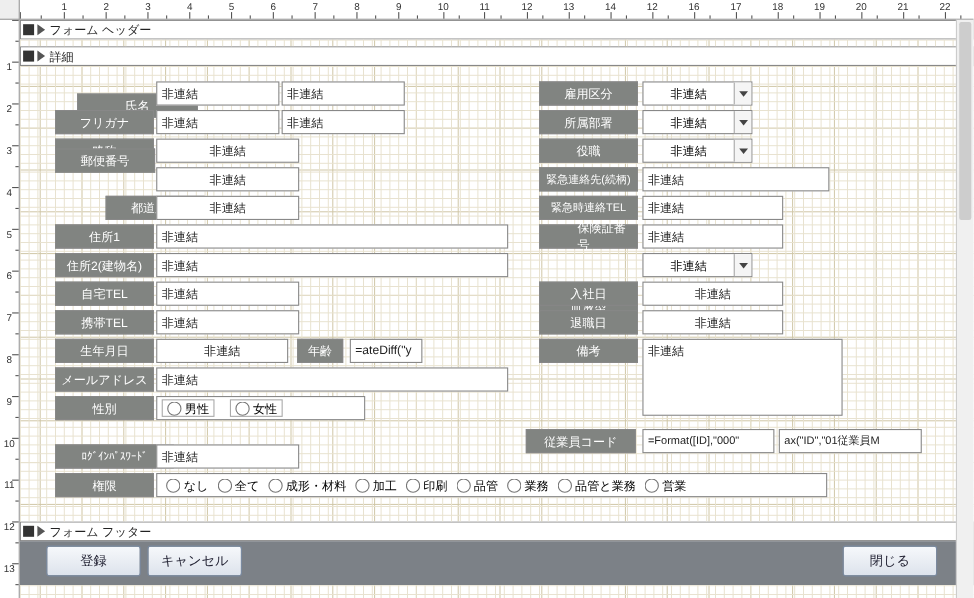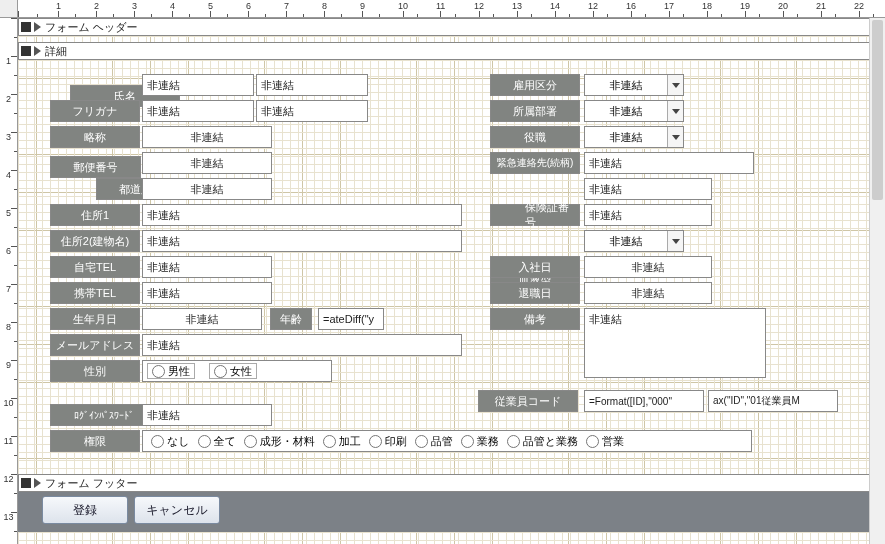--- a/index.html
+++ b/index.html
@@ -188,21 +188,21 @@
     <span class="sq"></span>
     <span class="tri"></span>
     <span>詳細</span>
   </div>
 
   <div class="grid-area detail-area">
 
     <div class="lbl" style="left:32px; top:25px; width:110px;margin-left:20px;">氏名</div>
     <div class="lbl" style="left:32px; top:40px; width:90px;">フリガナ</div>
     <div class="lbl" style="left:32px; top:66px; width:90px;">略称</div>
-    <div class="lbl" style="left:32px; top:96px; width:91px;">郵便番号</div>
+    <div class="lbl" style="left:32px; top:75px; width:91px;">郵便番号</div>
     <div class="lbl" style="left:32px; top:118px; width:90px;margin-left:46px;">都道府県</div>
     <div class="lbl" style="left:32px; top:144px; width:90px;">住所1</div>
     <div class="lbl" style="left:32px; top:170px; width:90px;">住所2(建物名)</div>
     <div class="lbl" style="left:32px; top:196px; width:90px;">自宅TEL</div>
     <div class="lbl" style="left:32px; top:222px; width:90px;text-align:center;">携帯TEL</div>
     <div class="lbl" style="left:32px; top:248px; width:90px;">生年月日</div>
     <div class="lbl" style="left:32px; top:274px; width:90px;">メールアドレス</div>
     <div class="lbl" style="left:32px; top:300px; width:90px;">性別</div>
     <div class="lbl" style="left:32px; top:344px; width:108px; font-size:10px;">ﾛｸﾞｲﾝﾊﾟｽﾜｰﾄﾞ</div>
     <div class="lbl" style="left:32px; top:370px; width:90px;">権限</div>
@@ -273,20 +273,21 @@
         <label>
           <input type="radio" name="auth" style="">
           <span>営業</span>
         </label>
       </div>
 
     <div class="lbl" style="left:472px; top:14px; width:90px;">雇用区分</div>
     <div class="lbl" style="left:472px; top:40px; width:90px;">所属部署</div>
     <div class="lbl" style="left:472px; top:66px; width:90px;">役職</div>
     <div class="lbl" style="left:472px; top:92px; width:90px; font-size:10px;">緊急連絡先(続柄)</div>
+    <div class="lbl" style="left:472px; top:118px; width:90px; font-size:10px;">緊急時連絡TEL</div>
     <div class="lbl" style="left:472px; top:144px; width:90px;padding-left:34px;">保険証番号</div>
     <div class="lbl" style="left:472px; top:170px; width:90px;margin-top:38px;">血液型</div>
     <div class="lbl" style="left:472px; top:196px; width:90px;">入社日</div>
     <div class="lbl" style="left:472px; top:222px; width:90px;">退職日</div>
     <div class="lbl" style="left:472px; top:248px; width:90px;">備考</div>
     <div class="lbl" style="left:460px; top:330px; width:100px;">従業員コード</div>
 
     <div class="cmb" style="left:566px; top:14px; width:100px;">
         <span>非連結</span>
         <div class="arrow"></div>
@@ -314,15 +315,16 @@
   </div>
 
   <div class="section-bar">
     <span class="sq"></span>
     <span class="tri"></span>
     <span>フォーム フッター</span>
   </div>
   <div class="grid-area footer-area" style="background-color:#7c8187; background-image:none;">
     <div class="footer-btn" style="left:24px; width:86px;">登録</div>
     <div class="footer-btn" style="left:116px; width:86px;">キャンセル</div>
+    <div class="footer-btn" style="left:748px; width:86px;">閉じる</div>
   </div>
   <div class="grid-area" style="height:12px;"></div>
 </div>
 
 </body></html>

